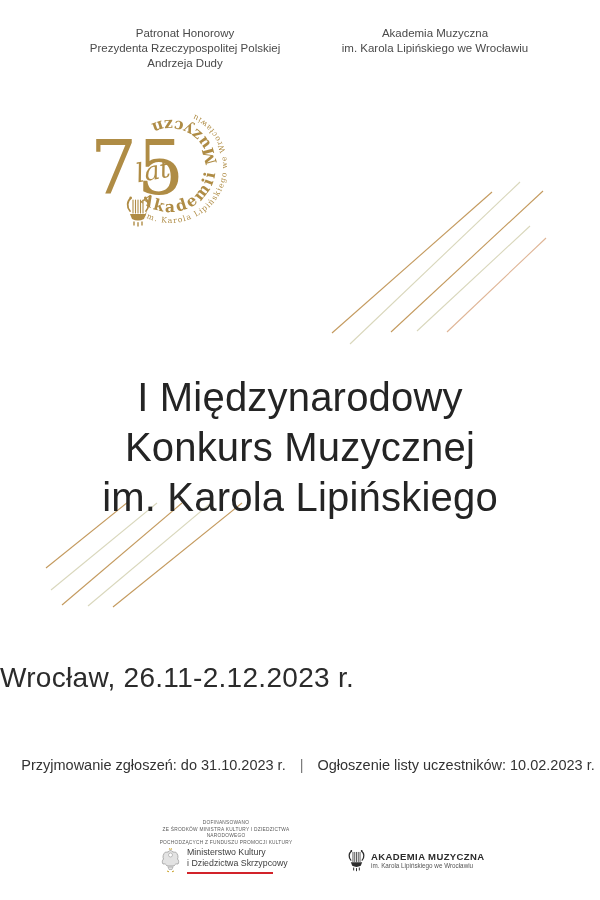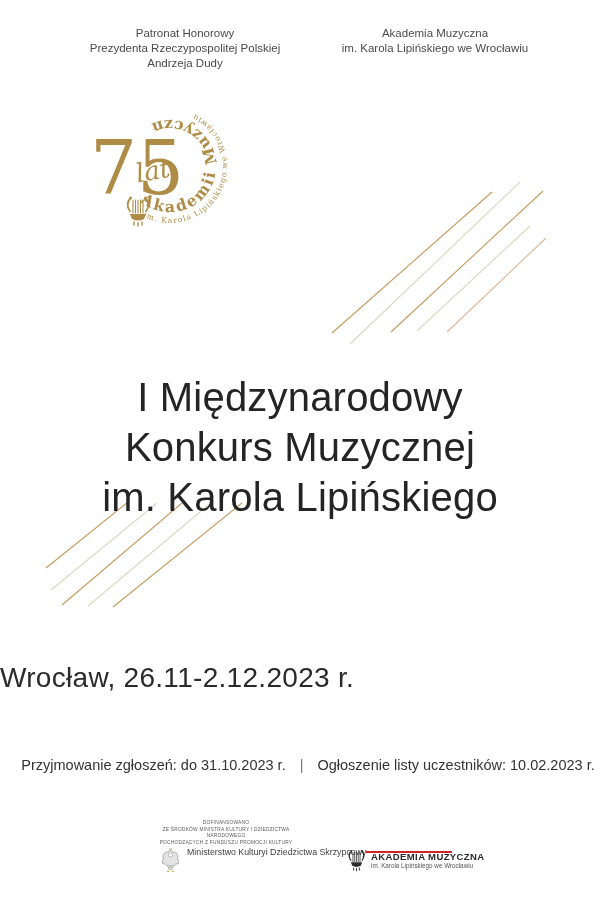--- a/index.html
+++ b/index.html
@@ -31,21 +31,21 @@
   
   .deadlines{position:absolute;top:757px;left:0;width:600px;
     display:flex;justify-content:center;align-items:center;gap:14px;
     font-size:14.5px;color:#333;padding-left:8px;}
   .deadlines .sep{color:#777;}
   
   .funding{position:absolute;top:820px;left:158px;width:136px;text-align:center;
     font-size:4.8px;line-height:6.6px;color:#5a5a5a;letter-spacing:0.25px;}
   
   .ministry{position:absolute;left:160px;top:847px;display:flex;gap:6px;align-items:flex-start;}
-  .ministry .txtcol{display:flex;flex-direction:row;}
+  .ministry .txtcol{display:flex;flex-direction:column;}
   .ministry .mtxt{font-size:8.8px;line-height:10.5px;color:#3d3d3d;}
   .ministry .redbar{height:2px;width:86px;background:#D2232A;margin-top:4px;}
   .academy{position:absolute;left:348px;top:849px;display:flex;gap:6px;align-items:center;}
   .academy .txtcol{display:flex;flex-direction:column;}
   .academy .a1{font-size:9.5px;font-weight:bold;letter-spacing:0.4px;color:#2b2b2b;line-height:11px;}
   .academy .a2{font-size:6.3px;color:#555;line-height:8px;}
 </style>
 </head>
 <body>
 

